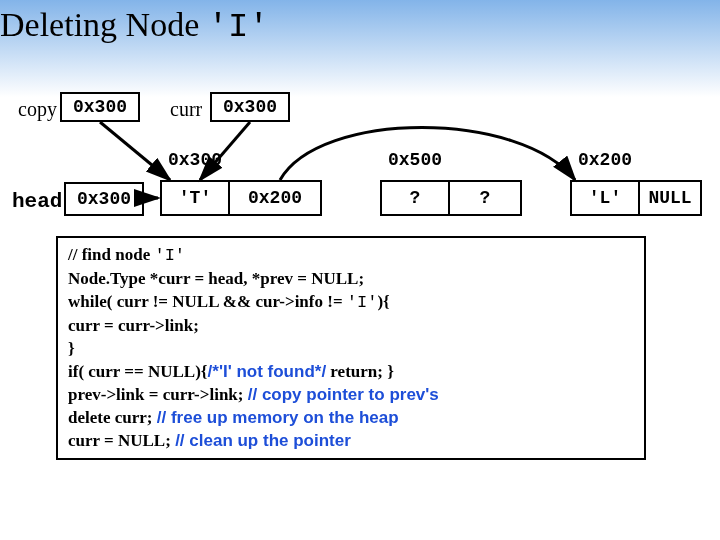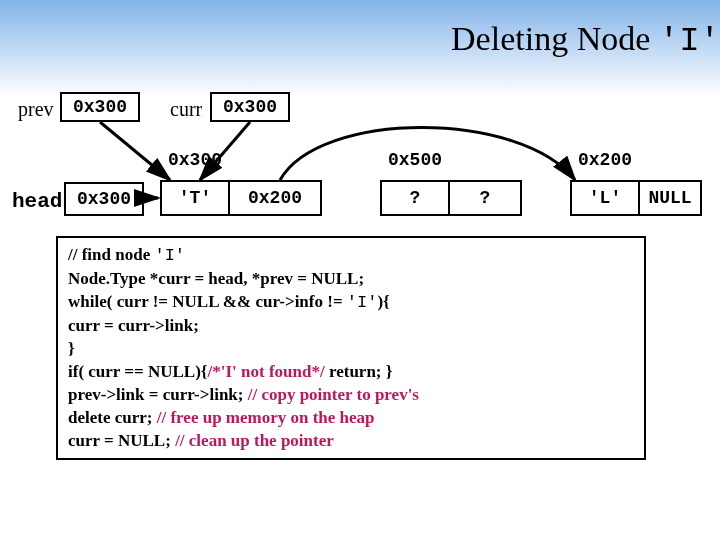--- a/index.html
+++ b/index.html
@@ -6,23 +6,23 @@
   body {
     margin: 0;
     width: 720px;
     height: 540px;
     font-family: "Times New Roman", serif;
     background: linear-gradient(to bottom, #83b4e9 0%, #ffffff 18%, #ffffff 100%);
     position: relative;
     overflow: hidden;
   }
   .title {
-    text-align: right;
+    text-align: left;
     font-size: 34px;
-    padding-top: 20px;
+    padding-top: 6px;
     font-weight: normal;
   }
   .title .mono { font-family: "Courier New", monospace; }
   .stage {
     position: absolute;
     left: 0; top: 0; width: 720px; height: 540px;
   }
   .lbl {
     position: absolute;
     font-size: 20px;
@@ -64,38 +64,38 @@
   .cell-link.null { width: 60px; }
   .codebox {
     position: absolute;
     border: 2px solid #000;
     background: #fff;
     padding: 6px 26px 6px 10px;
     font-size: 17px;
     line-height: 1.35;
   }
   .codebox .mono { font-family: "Courier New", monospace; }
-  .codebox .blue { color: #be185d; font-family: Liberation Serif, serif; font-weight: bold; }
+  .codebox .blue { color: #1d4ed8; font-family: Liberation Sans, sans-serif; font-weight: bold; }
   svg.arrows {
     position: absolute;
     left: 0; top: 0;
     width: 720px; height: 540px;
     pointer-events: none;
   }
 </style>
 </head>
 <body>
 
 <div class="title">
   <span>Deleting Node </span><span class="mono">'I'</span>
 </div>
 
 <div class="stage">
 
-  <span class="lbl" style="left:18px; top:98px;">prev</span>
+  <span class="lbl" style="left:18px; top:98px;">copy</span>
   <div class="box" style="left:60px; top:92px; width:80px; height:30px;">0x300</div>
 
   <span class="lbl" style="left:170px; top:98px;">curr</span>
   <div class="box" style="left:210px; top:92px; width:80px; height:30px;">0x300</div>
 
   <span class="lbl" style="left:12px; top:190px; font-family:'Courier New',monospace; font-weight:bold; font-size:21px;">head</span>
   <div class="box" style="left:64px; top:182px; width:80px; height:34px;">0x300</div>
 
   <span class="addr" style="left:168px; top:150px;">0x300</span>
   <span class="addr" style="left:388px; top:150px;">0x500</span>

